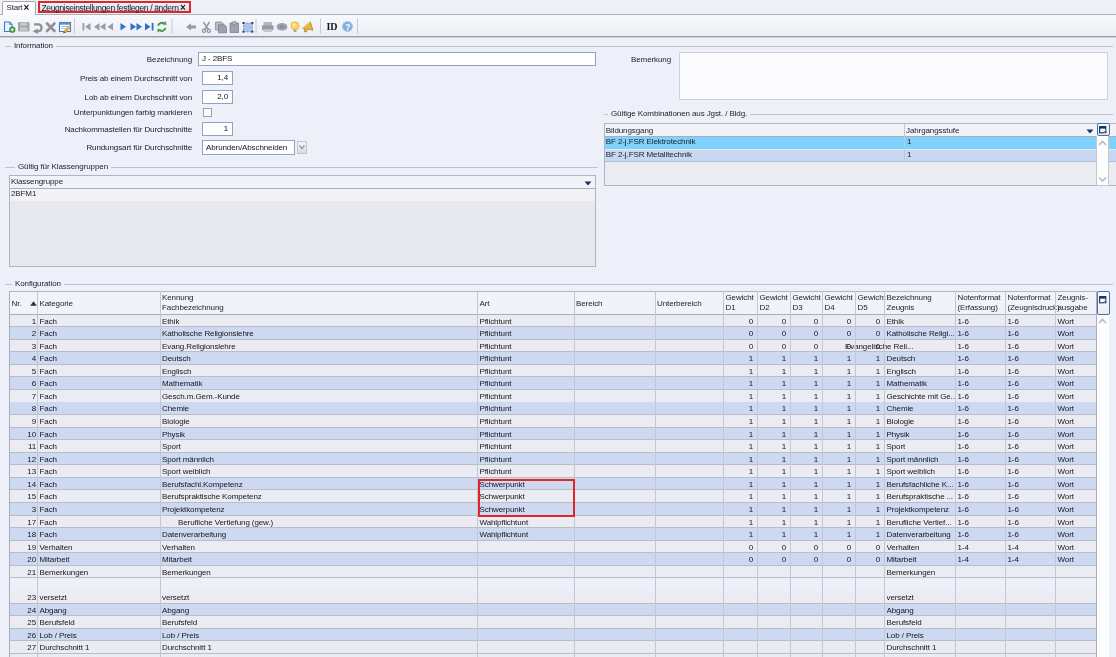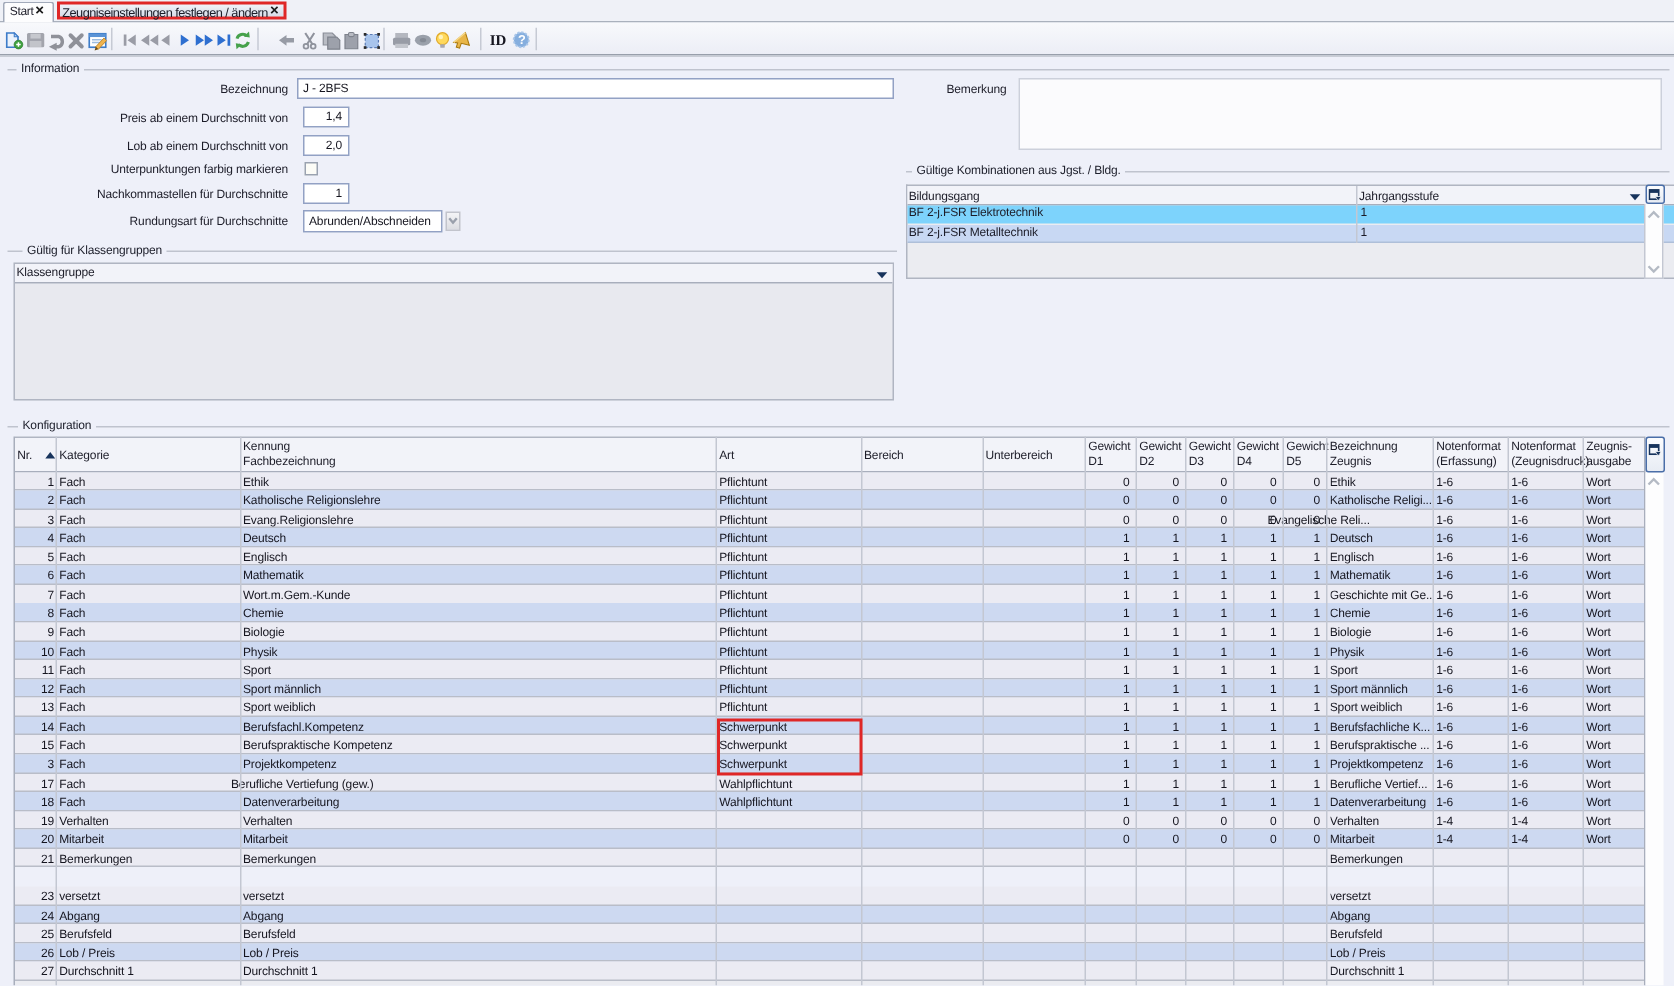--- a/index.html
+++ b/index.html
@@ -175,20 +175,23 @@
   </svg>
 
 <div class="fline" style="left:5px;top:167px;width:593px"></div>
 <span class="flbl" style="left:15px;top:162px">Gültig für Klassengruppen</span>
 <div class="abs" style="left:9px;top:174.5px;width:587px;height:92.5px;border:1px solid #b0b5c2;background:#e8e9ef">
   <div class="abs" style="left:0;top:0;width:100%;height:13px;background:#f2f3f9;border-bottom:1px solid #a8aebc"></div>
   <span class="lbl" style="left:1px;top:1.5px">Klassengruppe</span>
   <svg class="abs" style="left:574px;top:5px" width="8" height="5">
       <path d="M0.5 0.5 h7 l-3.5 4 z" fill="#17335c"></path>
     </svg>
+  <div class="abs" style="left:0;top:13px;width:100%;height:12.3px;background:#f2f2f7">
+    <span class="lbl" style="left:1px;top:0.5px">2BFM1</span>
+  </div>
 </div>
 
 <div class="fline" style="left:5px;top:284px;width:1108px"></div>
 <span class="flbl" style="left:12px;top:279px">Konfiguration</span>
 <div class="abs" style="left:10px;top:291px;width:1086px;height:23.5px;background:#f2f3f9;border-top:1px solid #b0b5c2;border-bottom:1px solid #a8aebc"></div>
 <div class="abs" style="left:10px;top:653.76px;width:1086px;height:3.3px;background:#ebecf1"></div>
 
 <span class="hcell" style="left:11.5px;top:299px">Nr.</span>
 <svg class="abs" style="left:29.5px;top:300.5px" width="7" height="5">
     <path d="M3.5 0.3 L6.8 4.7 H0.2 z" fill="#17335c"></path>
@@ -294,21 +297,21 @@
     <span class="c r" style="left:821px;width:20px">1</span>
     <span class="c r" style="left:850px;width:20px">1</span>
     <span class="c" style="left:876.5px;width:68px;overflow:hidden;white-space:nowrap">Mathematik</span>
     <span class="c" style="left:947.5px">1-6</span>
     <span class="c" style="left:997.5px">1-6</span>
     <span class="c" style="left:1047.5px">Wort</span>
   </div>
 <div class="row" style="top:389.89px;background:#ebebf3">
     <span class="c r" style="left:0px;width:26px">7</span>
     <span class="c" style="left:29.5px">Fach</span>
-    <span class="c" style="left:152px">Wort.m.Gem.-Kunde</span>
+    <span class="c" style="left:152px">Gesch.m.Gem.-Kunde</span>
     <span class="c" style="left:469.5px">Pflichtunt</span>
     <span class="c r" style="left:723px;width:20px">1</span>
     <span class="c r" style="left:756px;width:20px">1</span>
     <span class="c r" style="left:788px;width:20px">1</span>
     <span class="c r" style="left:821px;width:20px">1</span>
     <span class="c r" style="left:850px;width:20px">1</span>
     <span class="c" style="left:876.5px;width:68px;overflow:hidden;white-space:nowrap">Geschichte mit Ge...</span>
     <span class="c" style="left:947.5px">1-6</span>
     <span class="c" style="left:997.5px">1-6</span>
     <span class="c" style="left:1047.5px">Wort</span>
@@ -444,21 +447,21 @@
     <span class="c r" style="left:821px;width:20px">1</span>
     <span class="c r" style="left:850px;width:20px">1</span>
     <span class="c" style="left:876.5px;width:68px;overflow:hidden;white-space:nowrap">Projektkompetenz</span>
     <span class="c" style="left:947.5px">1-6</span>
     <span class="c" style="left:997.5px">1-6</span>
     <span class="c" style="left:1047.5px">Wort</span>
   </div>
 <div class="row" style="top:515.54px;background:#ebebf3">
     <span class="c r" style="left:0px;width:26px">17</span>
     <span class="c" style="left:29.5px">Fach</span>
-    <span class="c" style="left:144px">Berufliche Vertiefung (gew.)</span>
+    <span class="c" style="left:168px">Berufliche Vertiefung (gew.)</span>
     <span class="c" style="left:469.5px">Wahlpflichtunt</span>
     <span class="c r" style="left:723px;width:20px">1</span>
     <span class="c r" style="left:756px;width:20px">1</span>
     <span class="c r" style="left:788px;width:20px">1</span>
     <span class="c r" style="left:821px;width:20px">1</span>
     <span class="c r" style="left:850px;width:20px">1</span>
     <span class="c" style="left:876.5px;width:68px;overflow:hidden;white-space:nowrap">Berufliche Vertief...</span>
     <span class="c" style="left:947.5px">1-6</span>
     <span class="c" style="left:997.5px">1-6</span>
     <span class="c" style="left:1047.5px">Wort</span>

